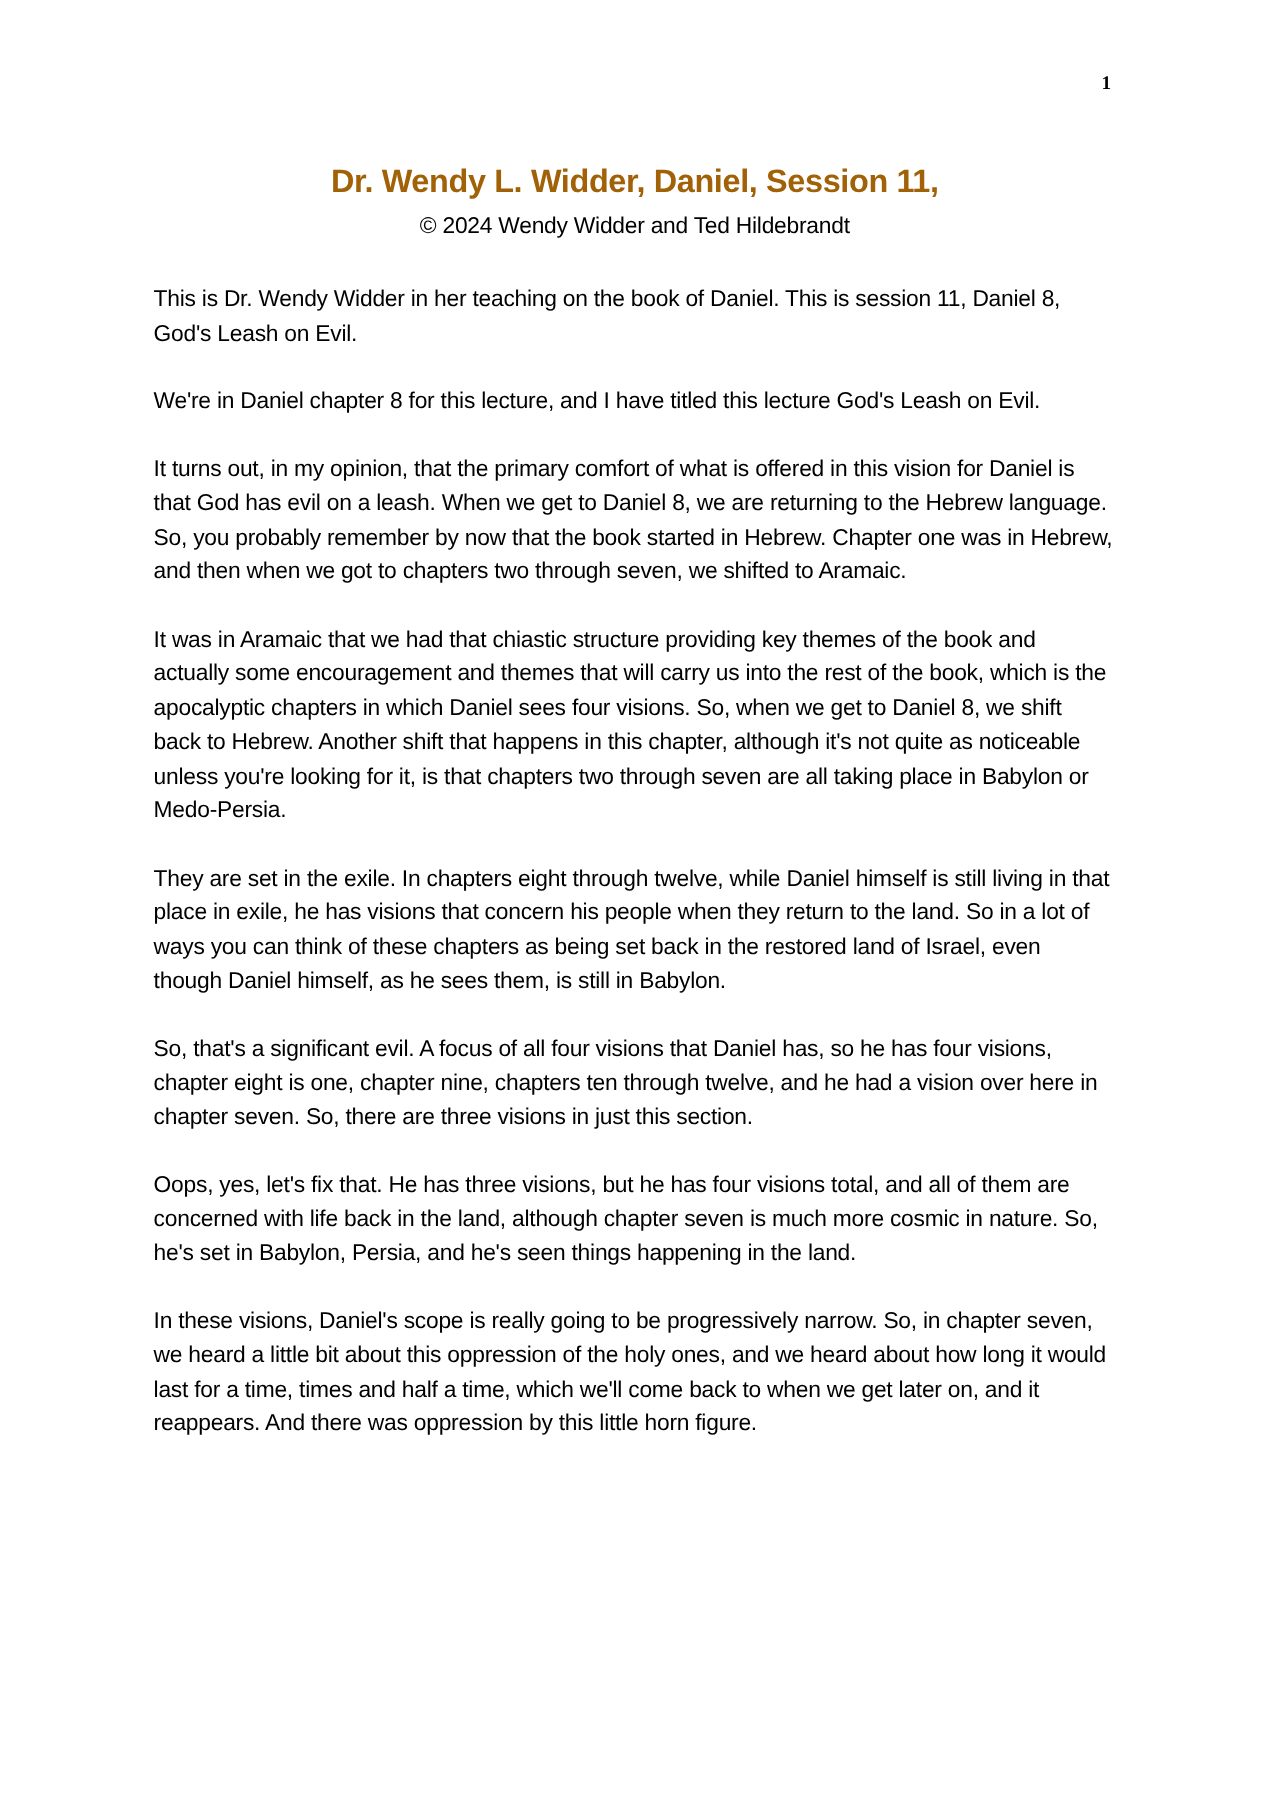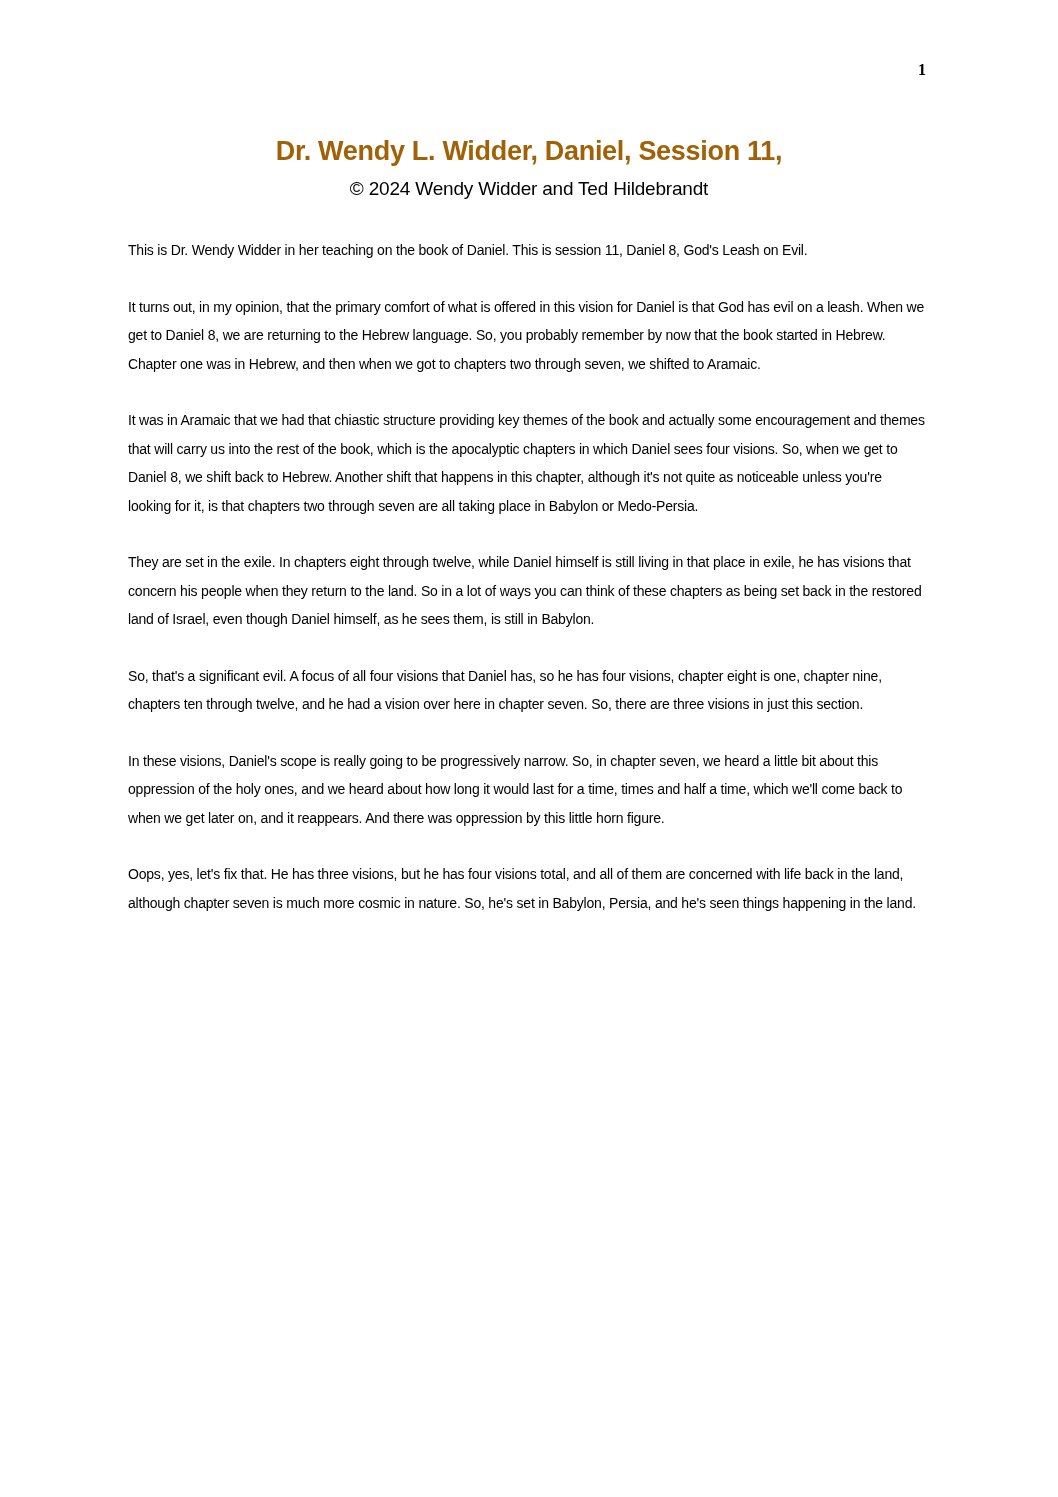--- a/index.html
+++ b/index.html
@@ -43,21 +43,21 @@
     text-align: center;
     font-size: 19px;
     line-height: 28px;
     letter-spacing: -0.2px;
     color: #000000;
   }
   .content {
     margin-top: 33px;
     margin-left: 128px;
     width: 800px;
-    font-size: 14px;
+    font-size: 19px;
     line-height: 28.5px;
     letter-spacing: -0.2px;
     text-align: left;
     color: #000000;
   }
   .content p {
     margin: 0 0 28px 0;
   }
 </style>
 </head>
@@ -67,21 +67,22 @@
 
   <div class="page-number">1</div>
 
   <div class="title-block">
     <h1 class="doc-title"><span>Dr. Wendy L. Widder, Daniel, Session 11,</span><br></h1>
     <div class="copyright">© 2024 Wendy Widder and Ted Hildebrandt</div>
   </div>
 
   <div class="content">
     <p>This is Dr. Wendy Widder in her teaching on the book of Daniel. This is session 11, Daniel 8, God's Leash on Evil.</p>
+    <p>We're in Daniel chapter 8 for this lecture, and I have titled this lecture God's Leash on Evil.</p>
     <p>It turns out, in my opinion, that the primary comfort of what is offered in this vision for Daniel is that God has evil on a leash. When we get to Daniel 8, we are returning to the Hebrew language. So, you probably remember by now that the book started in Hebrew. Chapter one was in Hebrew, and then when we got to chapters two through seven, we shifted to Aramaic.</p>
     <p>It was in Aramaic that we had that chiastic structure providing key themes of the book and actually some encouragement and themes that will carry us into the rest of the book, which is the apocalyptic chapters in which Daniel sees four visions. So, when we get to Daniel 8, we shift back to Hebrew. Another shift that happens in this chapter, although it's not quite as noticeable unless you're looking for it, is that chapters two through seven are all taking place in Babylon or Medo-Persia.</p>
     <p>They are set in the exile. In chapters eight through twelve, while Daniel himself is still living in that place in exile, he has visions that concern his people when they return to the land. So in a lot of ways you can think of these chapters as being set back in the restored land of Israel, even though Daniel himself, as he sees them, is still in Babylon.</p>
     <p>So, that's a significant evil. A focus of all four visions that Daniel has, so he has four visions, chapter eight is one, chapter nine, chapters ten through twelve, and he had a vision over here in chapter seven. So, there are three visions in just this section.</p>
+    <p>Oops, yes, let's fix that. He has three visions, but he has four visions total, and all of them are concerned with life back in the land, although chapter seven is much more cosmic in nature. So, he's set in Babylon, Persia, and he's seen things happening in the land.</p>
     <p>In these visions, Daniel's scope is really going to be progressively narrow. So, in chapter seven, we heard a little bit about this oppression of the holy ones, and we heard about how long it would last for a time, times and half a time, which we'll come back to when we get later on, and it reappears. And there was oppression by this little horn figure.</p>
-    <p>Oops, yes, let's fix that. He has three visions, but he has four visions total, and all of them are concerned with life back in the land, although chapter seven is much more cosmic in nature. So, he's set in Babylon, Persia, and he's seen things happening in the land.</p>
   </div>
 
 </div>
 
 </body></html>

